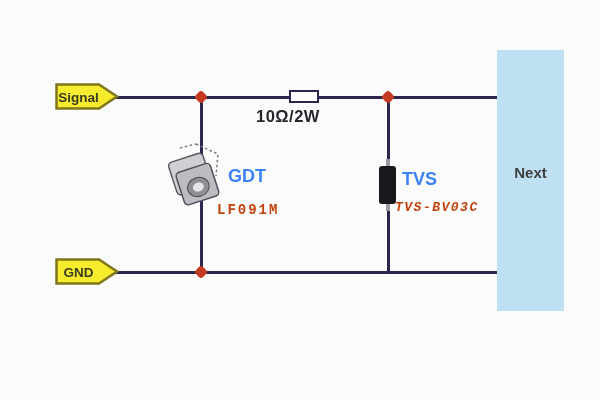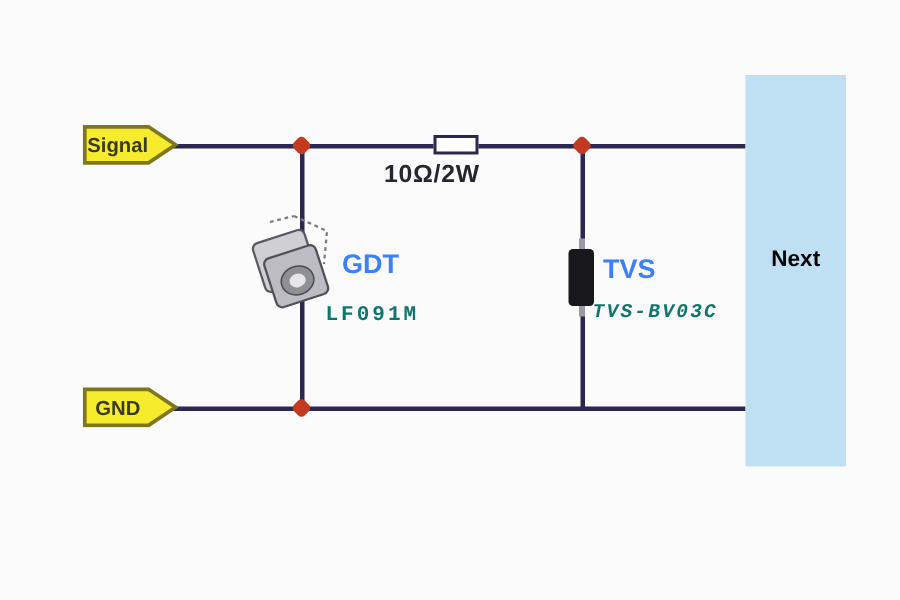--- a/index.html
+++ b/index.html
@@ -25,34 +25,34 @@
     position:absolute;left:256px;top:63px;width:94px;
     font-size:16.5px;font-weight:700;color:#26262e;
     letter-spacing:0.5px;
     margin-top:44px;
   }
   .comp-label{
     position:absolute;font-size:18px;font-weight:bold;color:#3b82f6;
   }
   .part-label{
     position:absolute;font-family:"Liberation Mono", monospace;
-    color:#0f766e;font-weight:bold;
+    color:#c2410c;font-weight:bold;
   }
   .gdt-part{left:217px;top:202px;font-size:14px;letter-spacing:2px;}
   .tvs-part{left:395px;top:200px;font-size:13px;letter-spacing:1.5px;font-style:italic;}
   .tvs-body{
     position:absolute;left:379px;top:166px;width:17px;height:38px;
     background:#17171c;border-radius:3px;
   }
   .tvs-stub{position:absolute;left:386px;width:4px;height:8px;background:#9a9aa2;}
   .next-box{
     position:absolute;left:497px;top:50px;width:67px;height:261px;
     background:#bfe0f2;
     text-align:center;box-sizing:border-box;padding-top:113px;
-    font-size:15px;font-weight:bold;line-height:19px;color:#000000;
+    font-size:15px;font-weight:bold;line-height:19px;color:#404040;
   }
   .next-box span{display:block;}
 </style>
 </head>
 <body>
 
 <div class="canvas">
 
   <div class="wire" style="left:112px;top:95.5px;width:385px;height:3px;"></div>
   <div class="wire" style="left:112px;top:270.5px;width:385px;height:3px;"></div>

